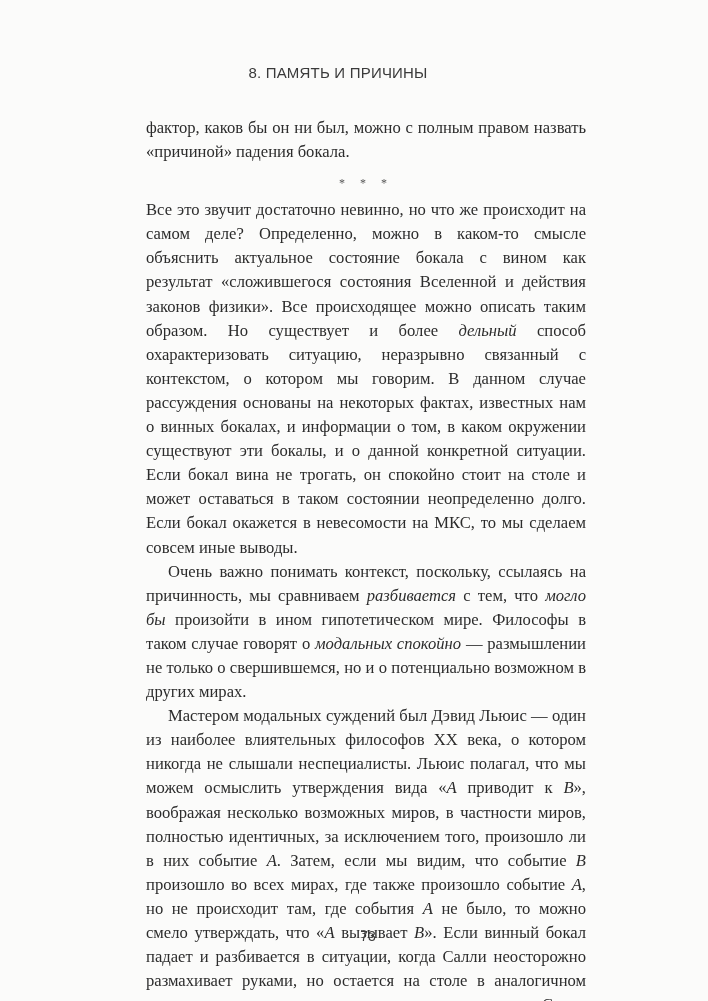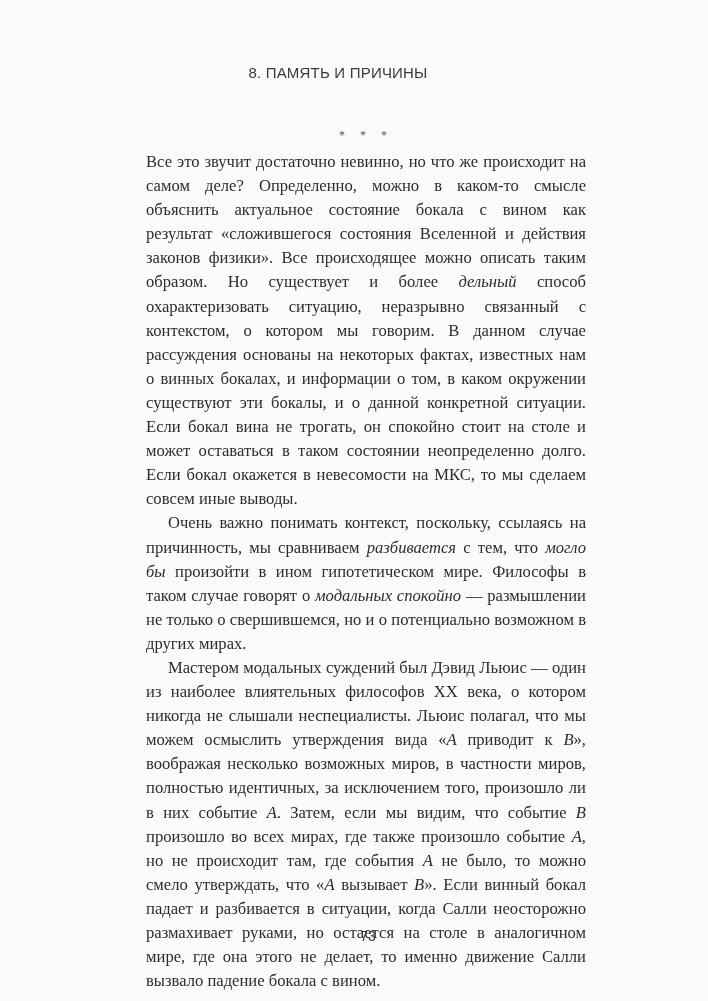--- a/index.html
+++ b/index.html
@@ -34,20 +34,21 @@
       font-size: 14px; color: #3a3a3a;
     }
   </style>
 </head>
 <body>
 
 <div class="page">
   <div class="running-head">8. ПАМЯТЬ И ПРИЧИНЫ</div>
 
   <div class="text-block">
+    <p>фактор, каков бы он ни был, можно с полным правом назвать «причиной» падения бокала.</p>
     <div class="separator">* * *</div>
     <p>Все это звучит достаточно невинно, но что же происходит на самом деле? Определенно, можно в каком-то смысле объяснить актуальное состояние бокала с вином как результат «сложившегося состояния Вселенной и действия законов физики». Все происходящее можно описать таким образом. Но существует и более <em>дельный</em> способ охарактеризовать ситуацию, неразрывно связанный с контекстом, о котором мы говорим. В данном случае рассуждения основаны на некоторых фактах, известных нам о винных бокалах, и информации о том, в каком окружении существуют эти бокалы, и о данной конкретной ситуации. Если бокал вина не трогать, он спокойно стоит на столе и может оставаться в таком состоянии неопределенно долго. Если бокал окажется в невесомости на МКС, то мы сделаем совсем иные выводы.</p>
     <p class="indent">Очень важно понимать контекст, поскольку, ссылаясь на причинность, мы сравниваем <em>разбивается</em> с тем, что <em>могло бы</em> произойти в ином гипотетическом мире. Философы в таком случае говорят о <em>модальных спокойно</em> — размышлении не только о свершившемся, но и о потенциально возможном в других мирах.</p>
     <p class="indent">Мастером модальных суждений был Дэвид Льюис — один из наиболее влиятельных философов XX века, о котором никогда не слышали неспециалисты. Льюис полагал, что мы можем осмыслить утверждения вида «<em>A</em> приводит к <em>B</em>», воображая несколько возможных миров, в частности миров, полностью идентичных, за исключением того, произошло ли в них событие <em>A</em>. Затем, если мы видим, что событие <em>B</em> произошло во всех мирах, где также произошло событие <em>A</em>, но не происходит там, где события <em>A</em> не было, то можно смело утверждать, что «<em>A</em> вызывает <em>B</em>». Если винный бокал падает и разбивается в ситуации, когда Салли неосторожно размахивает руками, но остается на столе в аналогичном мире, где она этого не делает, то именно движение Салли вызвало падение бокала с вином.</p>
 
   </div>
 
   <div class="page-number">73</div>
 </div>
 

